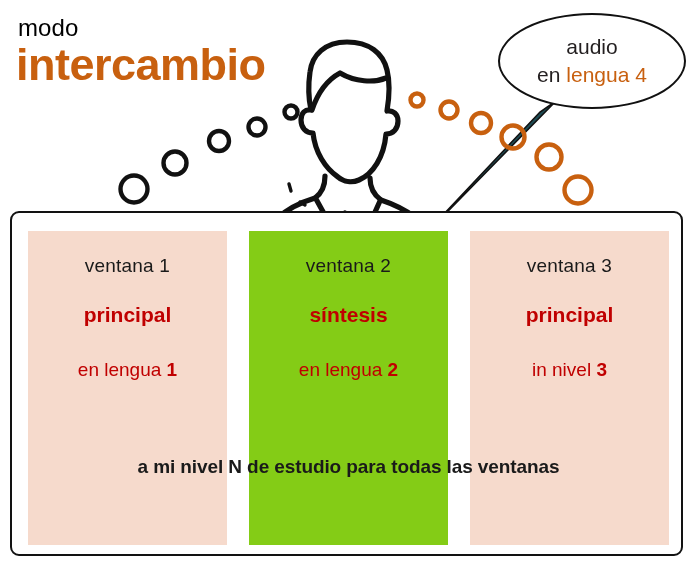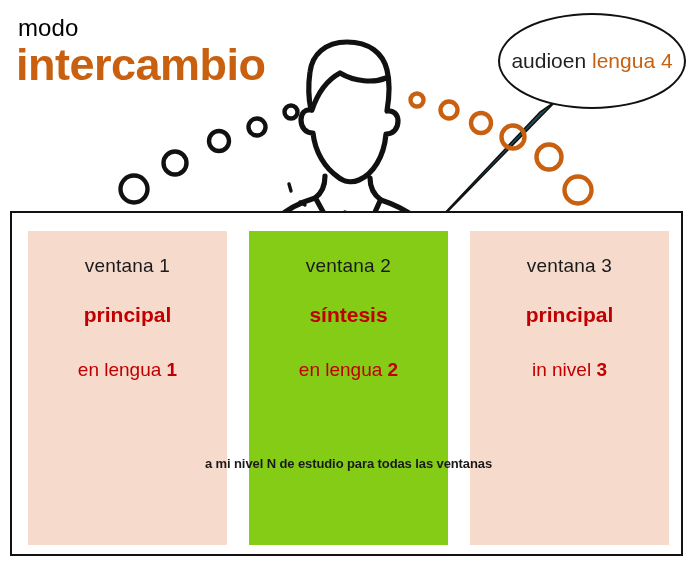--- a/index.html
+++ b/index.html
@@ -53,21 +53,21 @@
     position: absolute;
     left: 498px;
     top: 13px;
     width: 188px;
     height: 96px;
     border: 2.4px solid #111111;
     border-radius: 50% / 50%;
     background: #ffffff;
     box-sizing: border-box;
     display: flex;
-    flex-direction: row;
+    flex-direction: column;
     align-items: center;
     justify-content: center;
     z-index: 7;
   }
   .bubble-line {
     font-size: 21px;
     color: #231f20;
     line-height: 1.32;
     white-space: nowrap;
   }
@@ -76,21 +76,21 @@
   }
 
   
   .card {
     position: absolute;
     left: 10px;
     top: 211px;
     width: 673px;
     height: 345px;
     border: 2.6px solid #121212;
-    border-radius: 0;
+    border-radius: 9px;
     background: #ffffff;
     box-sizing: border-box;
     z-index: 3;
   }
   .panels {
     position: absolute;
     left: 16px;
     top: 18px;
     width: 641px;
     height: 314px;
@@ -127,21 +127,21 @@
     font-weight: bold;
   }
 
   
   .card-footer {
     position: absolute;
     left: 0;
     top: 243px;
     width: 673px;
     text-align: center;
-    font-size: 13px;
+    font-size: 19px;
     font-weight: bold;
     color: #1a1a1a;
     z-index: 5;
     letter-spacing: -0.1px;
   }
 </style>
 </head>
 <body>
 
 <div id="stage">

